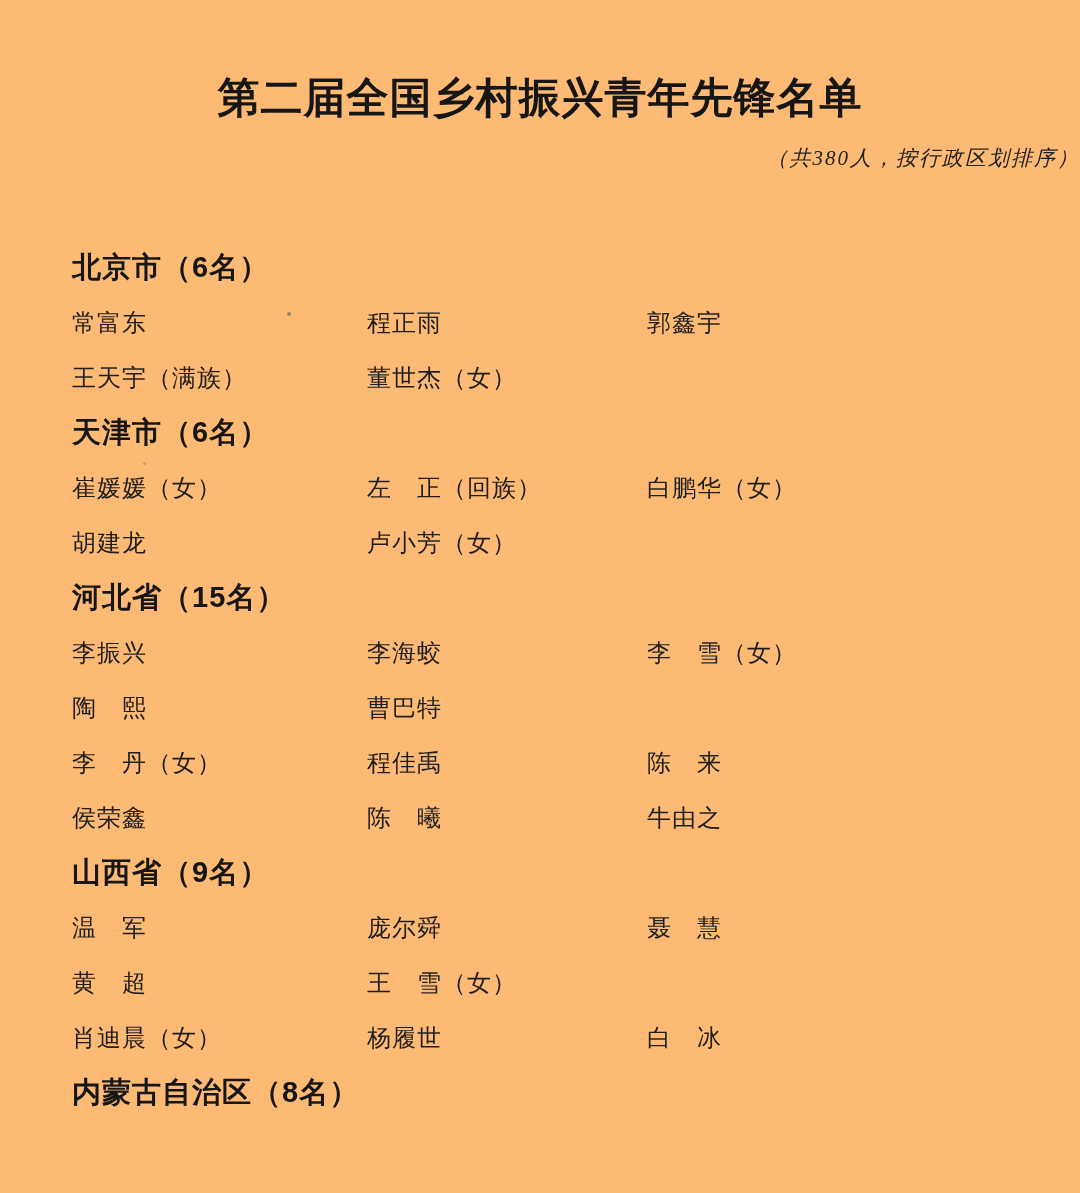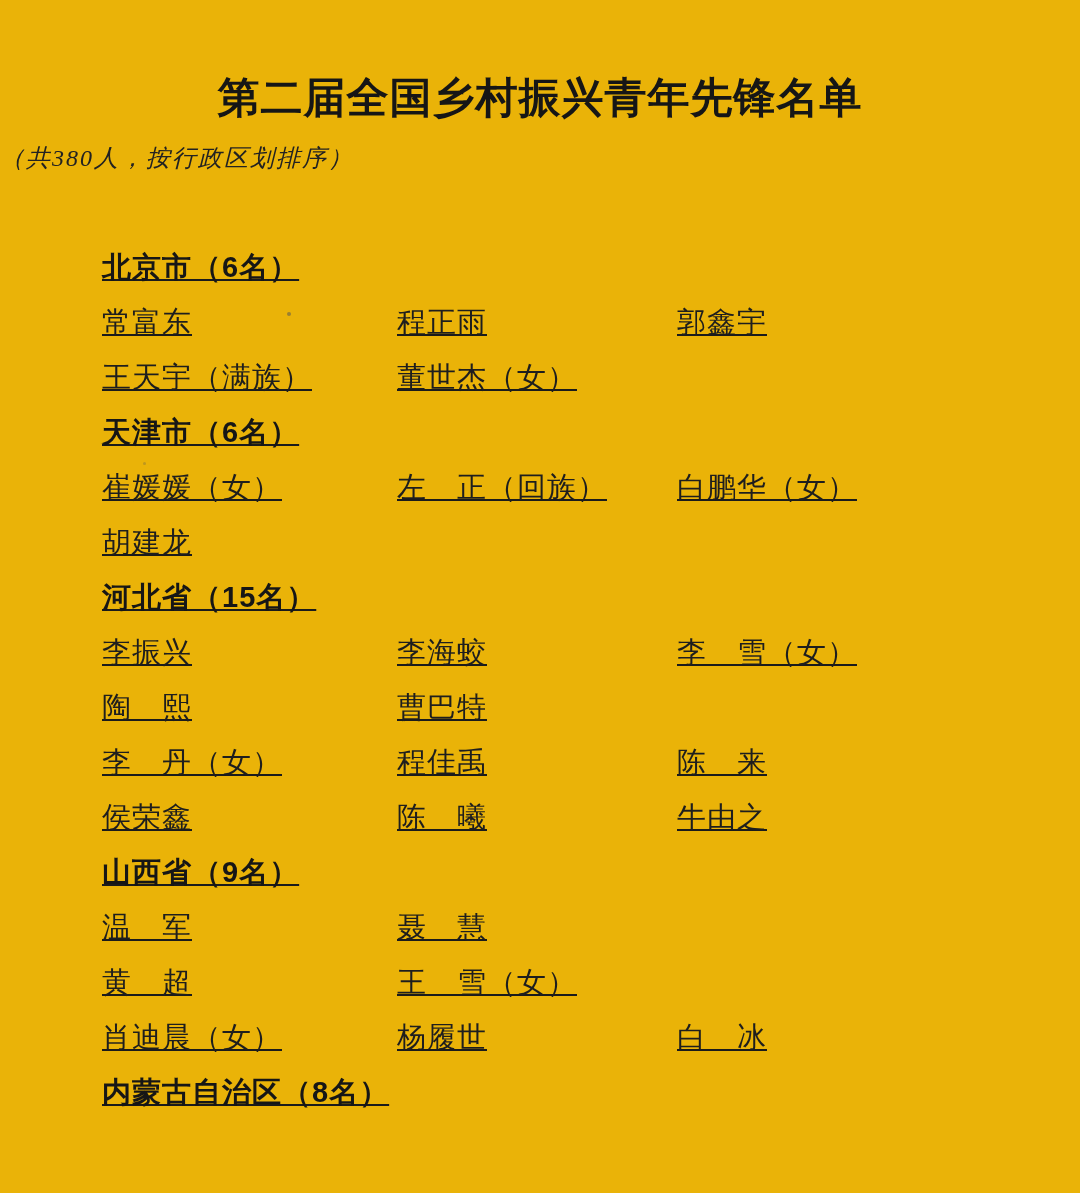--- a/index.html
+++ b/index.html
@@ -4,70 +4,69 @@
 <style>
   html, body {
     margin: 0;
     padding: 0;
     background: #fdfdfc;
   }
   .page {
     position: relative;
     width: 1080px;
     height: 1193px;
-    background: #eab308;
+    background: #fdba74;
     color: #1b1b1b;
     overflow: hidden;
   }
   .title {
     margin: 0;
     padding-top: 74px;
     text-align: center;
     font-family: "Liberation Sans", sans-serif;
     font-weight: 700;
     font-size: 42px;
     line-height: 48px;
     letter-spacing: 1px;
     color: #161616;
   }
   .subtitle {
     margin-top: 18px;
-    text-align: left;
+    text-align: right;
     font-family: "Liberation Serif", serif;
     font-style: italic;
-    font-size: 24px;
+    font-size: 21px;
     line-height: 36px;
     letter-spacing: 2px;
     color: #222;
   }
   .content {
     margin-top: 64px;
-    margin-left: 102px;
+    margin-left: 72px;
     margin-right: 60px;
-    text-decoration: underline;
   }
   .sec-header {
     height: 55px;
     display: flex;
     align-items: center;
     font-family: "Liberation Sans", sans-serif;
     font-weight: 700;
     font-size: 29px;
     letter-spacing: 1px;
     color: #161616;
   }
   .row {
     display: grid;
     grid-template-columns: 295px 280px 1fr;
     height: 55px;
     align-items: center;
   }
   .cell {
     font-family: "Liberation Serif", serif;
-    font-size: 29px;
+    font-size: 24px;
     letter-spacing: 1px;
     color: #1e1e1e;
     white-space: pre;
   }
   .speck {
     position: absolute;
     background: #555;
     border-radius: 50%;
   }
   .speck-1 { left: 287px; top: 312px; width: 4px; height: 4px; opacity: 0.55; }
@@ -95,20 +94,21 @@
     </div>
 
     <div class="sec-header">天津市（6名）</div>
     <div class="row">
       <span class="cell">崔媛媛（女）</span>
       <span class="cell">左　正（回族）</span>
       <span class="cell">白鹏华（女）</span>
     </div>
     <div class="row">
       <span class="cell">胡建龙</span>
+      <span class="cell">卢小芳（女）</span>
     </div>
 
     <div class="sec-header">河北省（15名）</div>
     <div class="row">
       <span class="cell">李振兴</span>
       <span class="cell">李海蛟</span>
       <span class="cell">李　雪（女）</span>
     </div>
     <div class="row">
       <span class="cell">陶　熙</span>
@@ -121,20 +121,21 @@
     </div>
     <div class="row">
       <span class="cell">侯荣鑫</span>
       <span class="cell">陈　曦</span>
       <span class="cell">牛由之</span>
     </div>
 
     <div class="sec-header">山西省（9名）</div>
     <div class="row">
       <span class="cell">温　军</span>
+      <span class="cell">庞尔舜</span>
       <span class="cell">聂　慧</span>
     </div>
     <div class="row">
       <span class="cell">黄　超</span>
       <span class="cell">王　雪（女）</span>
     </div>
     <div class="row">
       <span class="cell">肖迪晨（女）</span>
       <span class="cell">杨履世</span>
       <span class="cell">白　冰</span>

